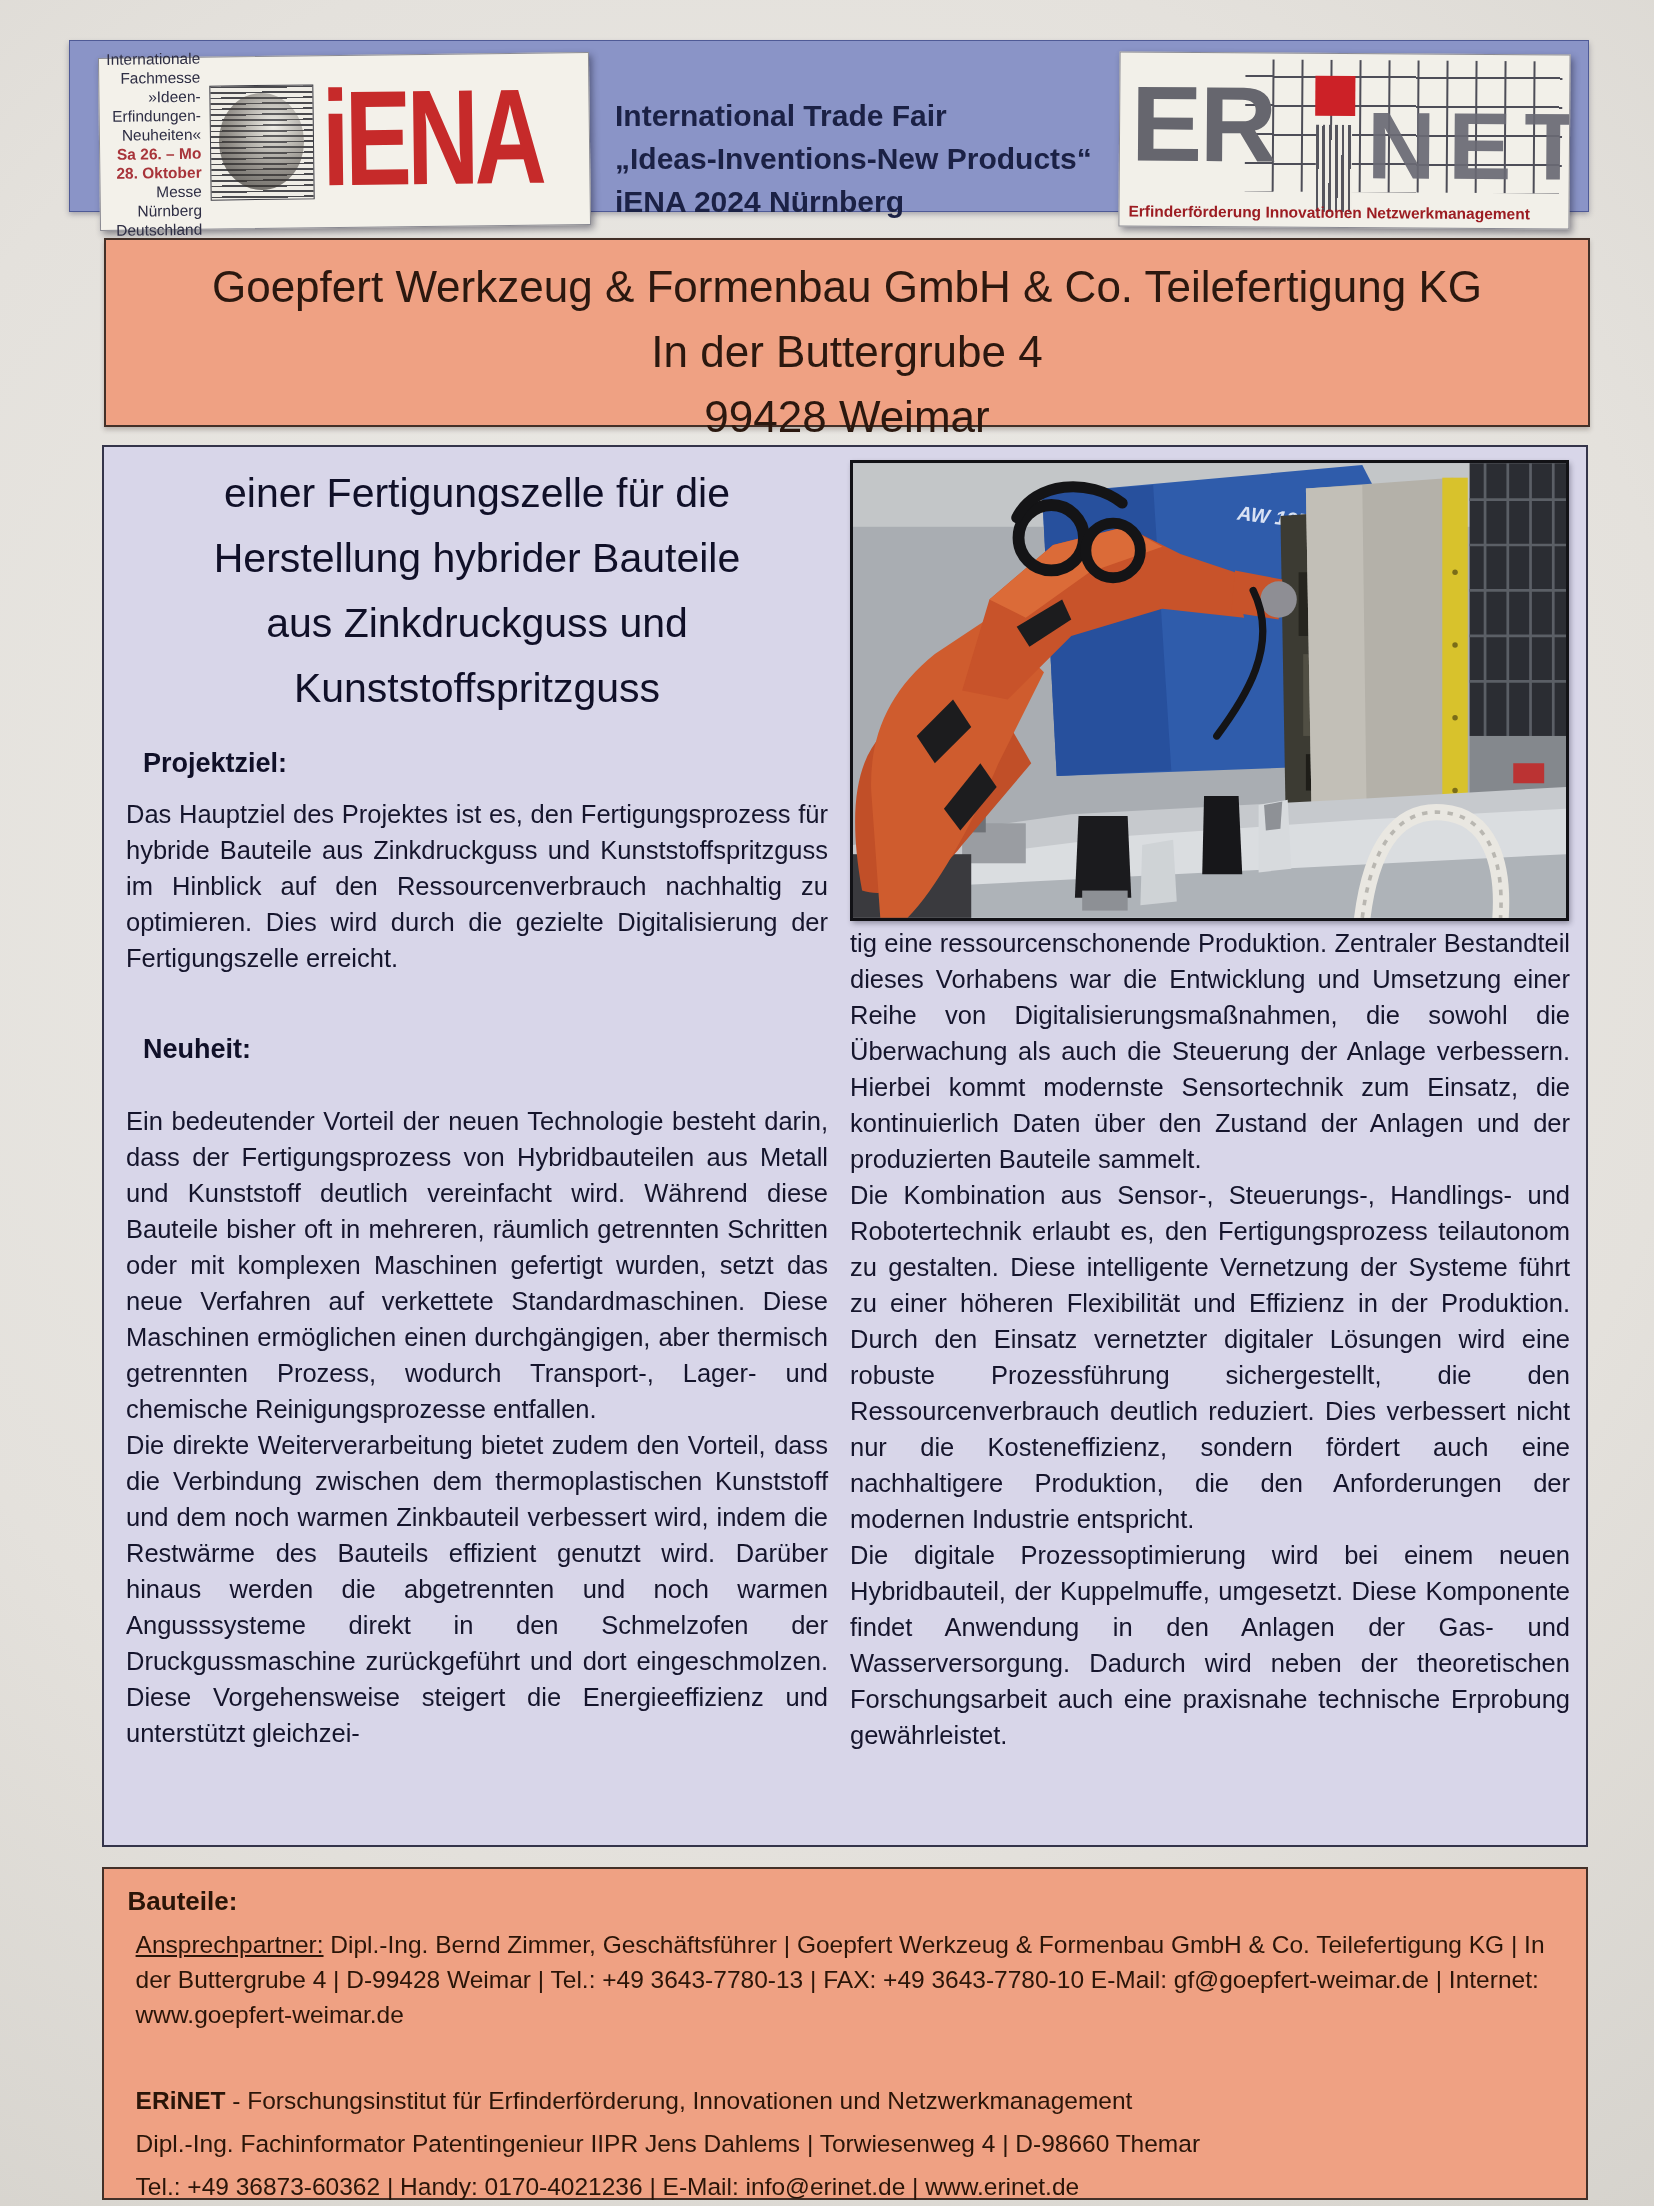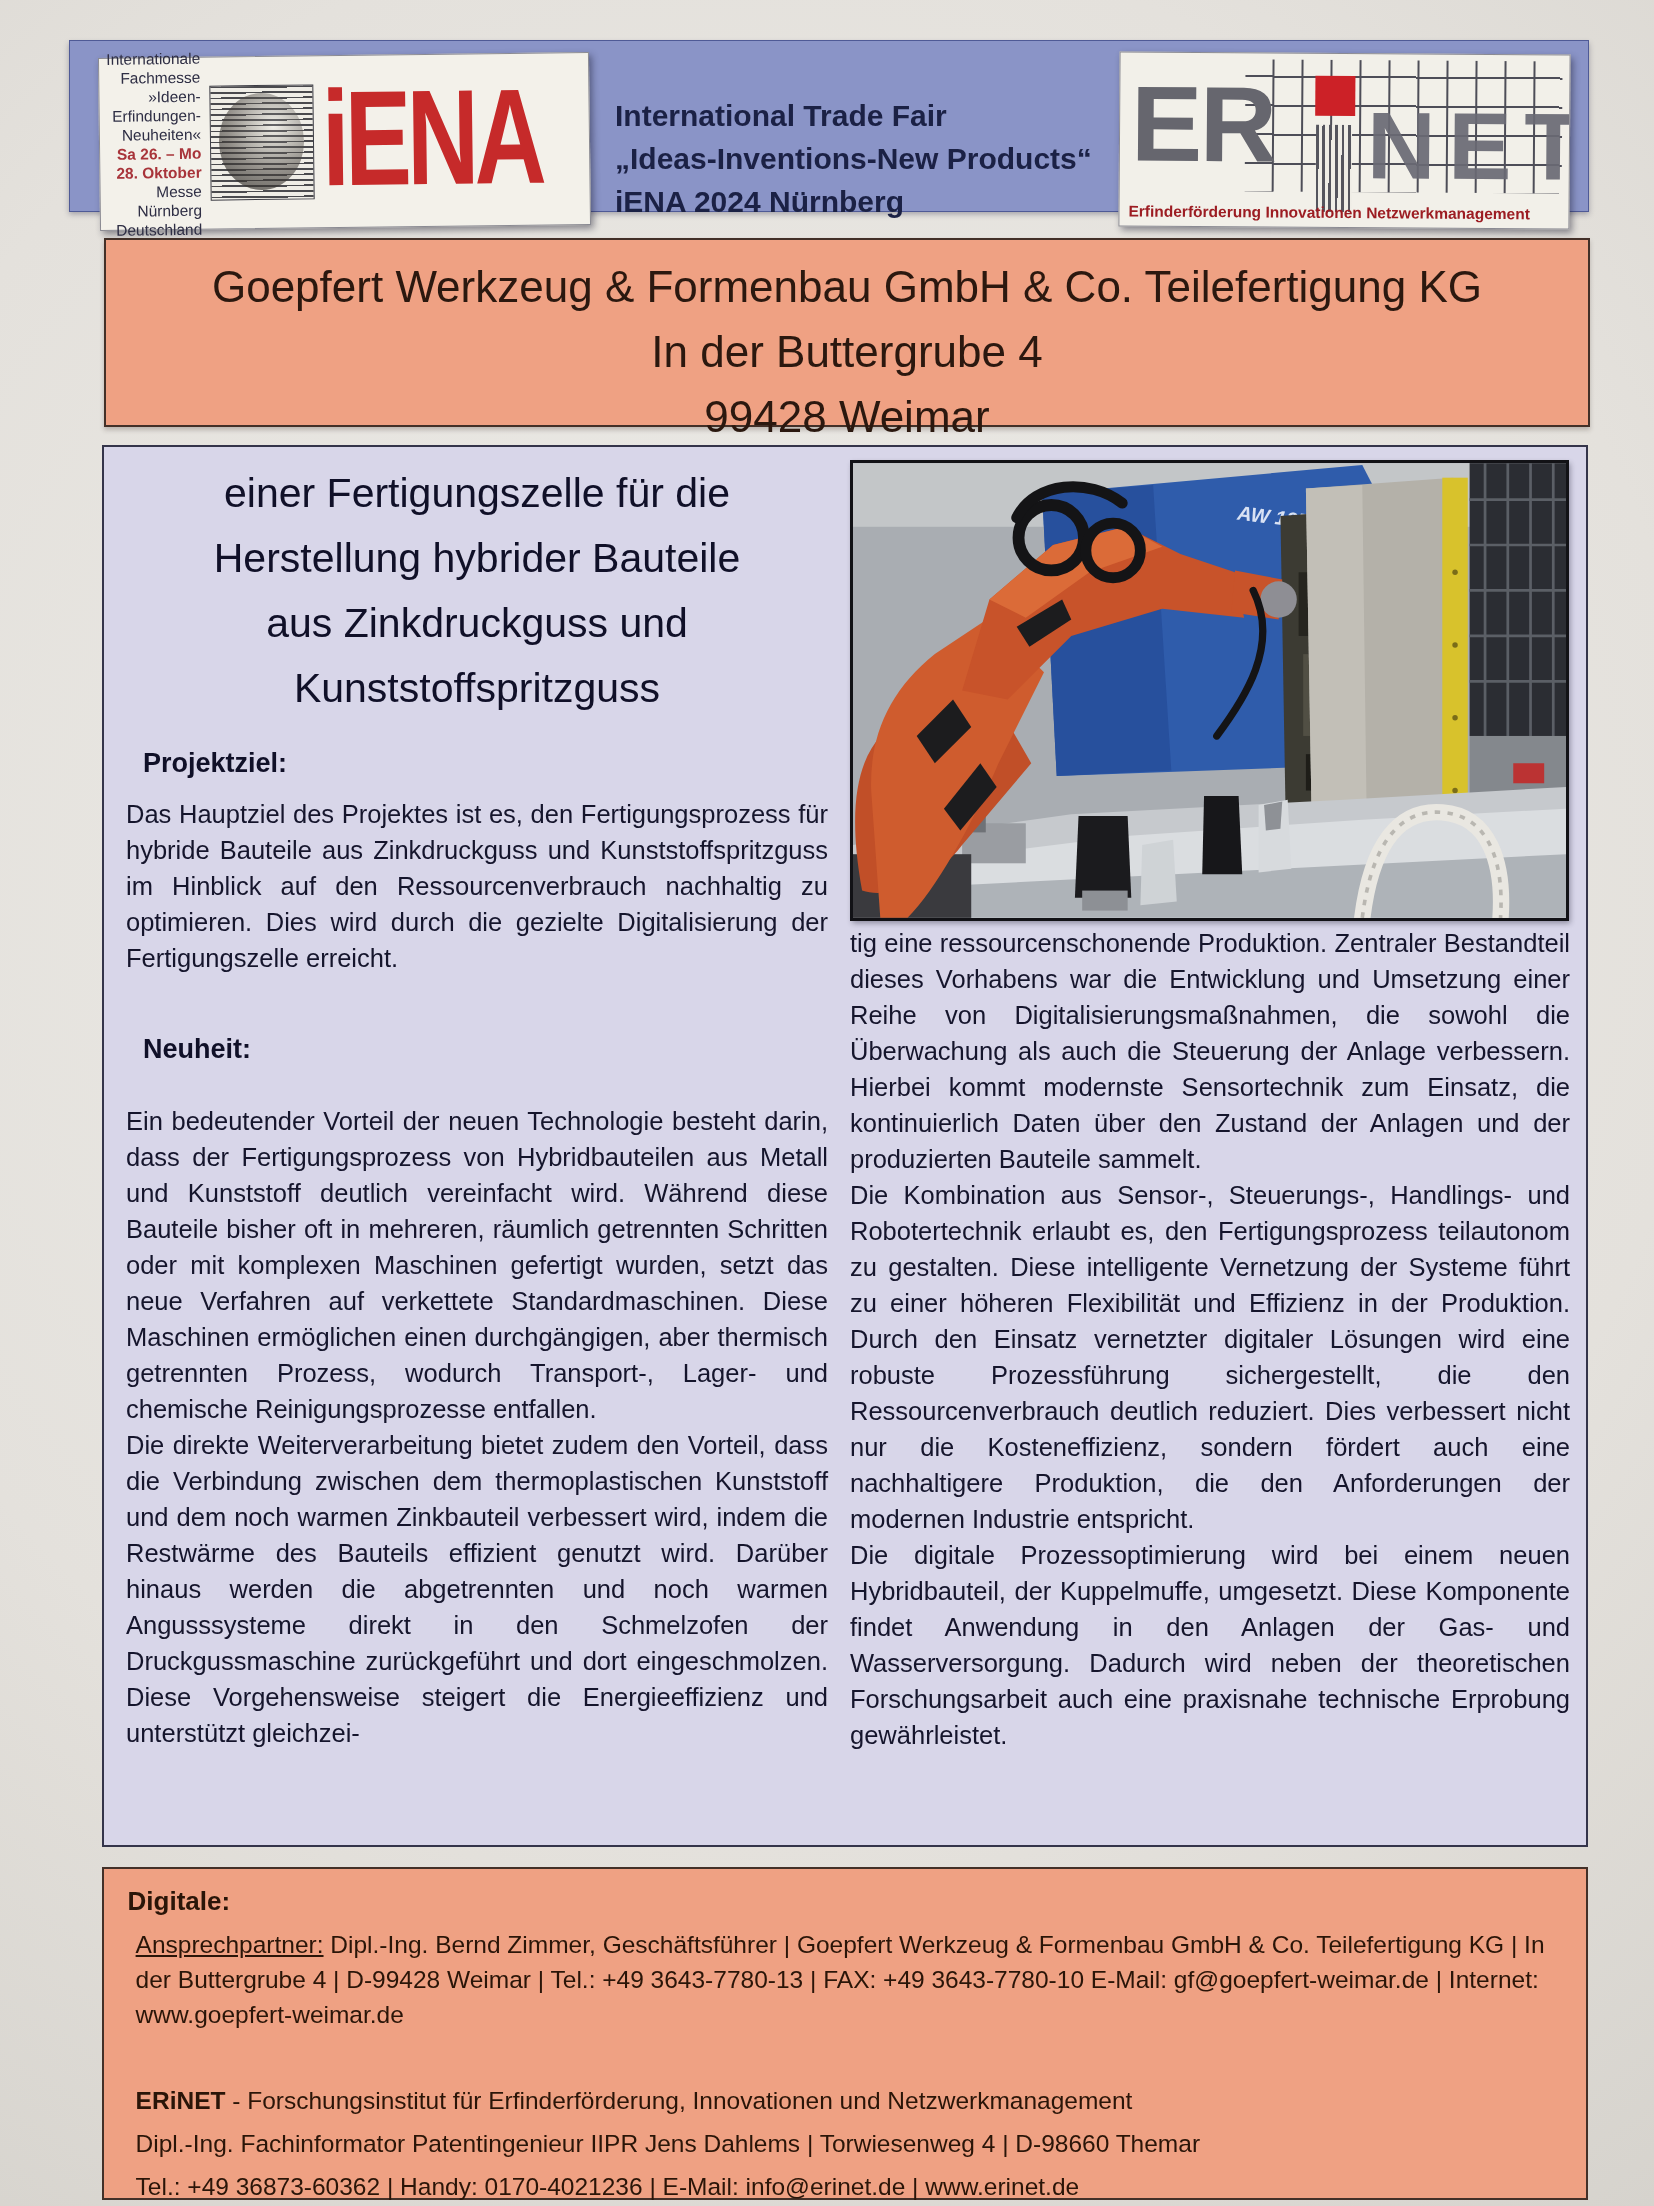--- a/index.html
+++ b/index.html
@@ -206,21 +206,21 @@
           <path d="M440,140 C470,200 430,260 400,300" fill="none" stroke="#141416" stroke-width="8" stroke-linecap="round"></path>
         </svg>
       </div>
       <p class="body-p">tig eine ressourcenschonende Produktion. Zentraler Bestandteil dieses Vorhabens war die Entwicklung und Umsetzung einer Reihe von Digitalisierungsmaßnahmen, die sowohl die Überwachung als auch die Steuerung der Anlage verbessern. Hierbei kommt modernste Sensortechnik zum Einsatz, die kontinuierlich Daten über den Zustand der Anlagen und der produzierten Bauteile sammelt.</p>
       <p class="body-p" style="margin-top:0">Die Kombination aus Sensor-, Steuerungs-, Handlings- und Robotertechnik erlaubt es, den Fertigungsprozess teilautonom zu gestalten. Diese intelligente Vernetzung der Systeme führt zu einer höheren Flexibilität und Effizienz in der Produktion. Durch den Einsatz vernetzter digitaler Lösungen wird eine robuste Prozessführung sichergestellt, die den Ressourcenverbrauch deutlich reduziert. Dies verbessert nicht nur die Kosteneffizienz, sondern fördert auch eine nachhaltigere Produktion, die den Anforderungen der modernen Industrie entspricht.</p>
       <p class="body-p" style="margin-top:0">Die digitale Prozessoptimierung wird bei einem neuen Hybridbauteil, der Kuppelmuffe, umgesetzt. Diese Komponente findet Anwendung in den Anlagen der Gas- und Wasserversorgung. Dadurch wird neben der theoretischen Forschungsarbeit auch eine praxisnahe technische Erprobung gewährleistet.</p>
     </div>
   </div>
 
   <div class="band kontakt">
-    <p class="k-head">Digitale:</p>
+    <p class="k-head">Bauteile:</p>
     <p class="k-block"><span class="u">Ansprechpartner:</span><span> Dipl.-Ing. Bernd Zimmer, Geschäftsführer | Goepfert Werkzeug &amp; Formenbau GmbH &amp; Co. Teilefertigung KG | In der Buttergrube 4 | D-99428 Weimar | Tel.: +49 3643-7780-13 | FAX: +49 3643-7780-10 E-Mail: gf@goepfert-weimar.de | Internet: www.goepfert-weimar.de</span></p>
     <div class="k-gap"></div>
     <p class="k-block"><span class="b">ERiNET</span><span> - Forschungsinstitut für Erfinderförderung, Innovationen und Netzwerkmanagement</span></p>
     <p class="k-block">Dipl.-Ing. Fachinformator Patentingenieur IIPR Jens Dahlems | Torwiesenweg 4 | D-98660 Themar</p>
     <p class="k-block">Tel.: +49 36873-60362 | Handy: 0170-4021236 | E-Mail: info@erinet.de | www.erinet.de</p>
   </div>
 
 </div>
 
 

